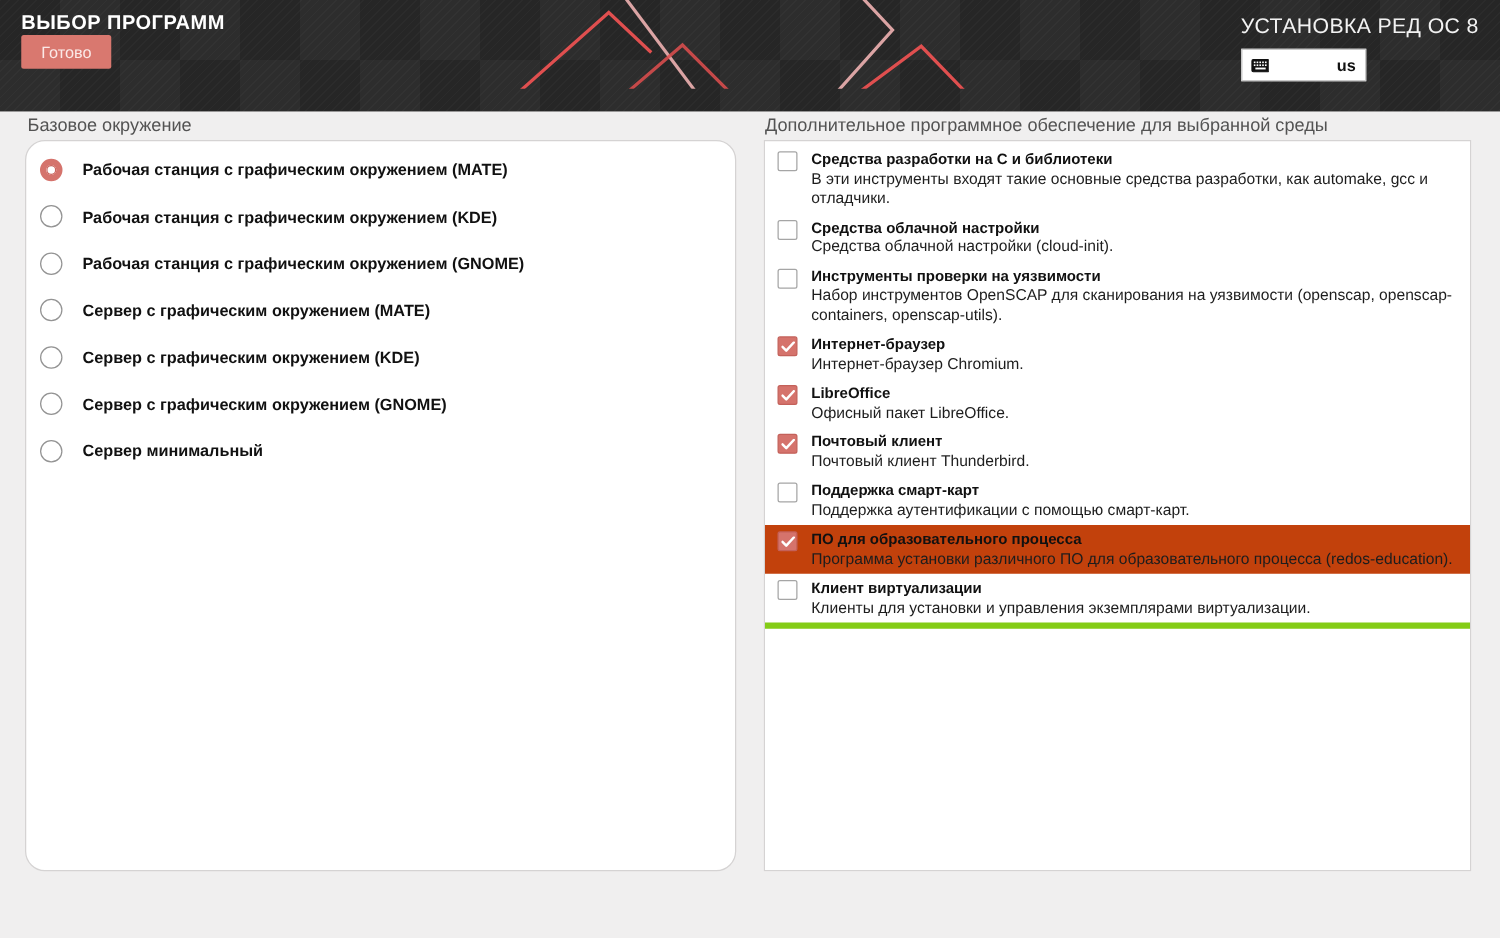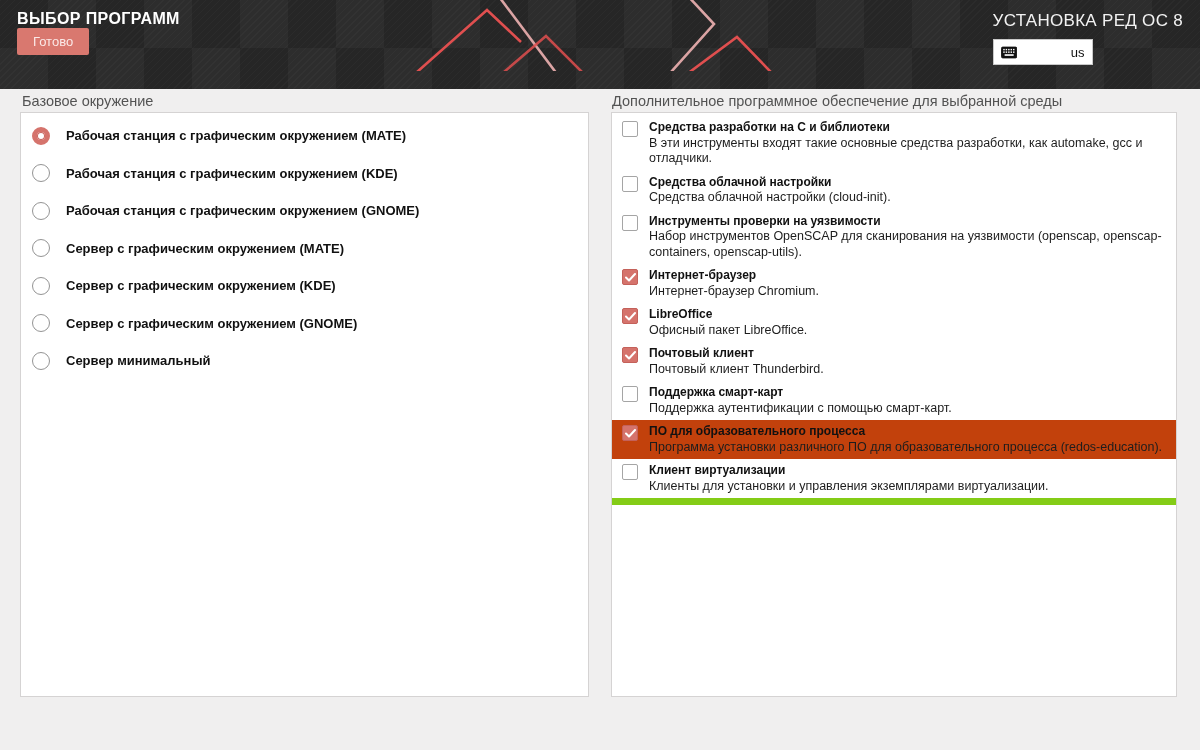--- a/index.html
+++ b/index.html
@@ -31,50 +31,50 @@
     padding:6px 16px; border-radius:2px; cursor:pointer;
   }
   .hdr-right { position:absolute; right:17px; top:11px; z-index:2; text-align:left; }
   .product-title { color:#f2f2f2; font-size:17px; font-weight:400; letter-spacing:0.3px; }
   .kbd-box {
     margin-top:8px; width:100px; height:26px;
     background:#ffffff; border:1px solid #c9c9c9;
     display:flex; align-items:center; gap:6px; padding:0 7px;
     cursor:pointer;
   }
-  .kbd-box span { font-size:13px; font-weight:normal; color:#111;margin-left:48px; }
+  .kbd-box span { font-size:13px; font-weight:bold; color:#111;margin-left:48px; }
   
   .main { position:absolute; left:0; top:71px; width:1200px; height:679px; }
   .sec-header { position:absolute; top:22px; font-size:14.5px; color:#535353; }
   .sec-header.left { left:22px; }
   .sec-header.right { left:612px; }
   .panel {
     position:absolute; top:41px; height:585px;
     background:#ffffff; border:1px solid #d5d3d3;
     overflow:hidden;
   }
-  .panel.left  { left:20px;  width:569px; }
+  .panel.left  { left:20px;  width:569px;border-radius:16px; }
   .panel.right { left:611px; width:566px; }
   
   .env-list { padding-top:4px; }
   .env-row { height:37.5px; display:flex; align-items:center; padding-left:11px; gap:16px; cursor:pointer; }
   .radio {
     width:18px; height:18px; border-radius:50%; flex:0 0 auto;
     background:#fff; border:1px solid #949494;
   }
   .radio.sel {
     border:5px solid #d5736c;
     box-shadow:0 0 0 1px #c9645d inset, 0 0 0 0 transparent;
   }
   .env-label { font-size:13px; font-weight:bold; color:#111; }
   
   .addon-list { padding-top:3px; }
   .addon-row { display:flex; gap:11px; padding:4px 12px 4px 10px; cursor:pointer; }
   .addon-row.hl { background:#c2410c; }
-  .addon-row.last-sep { border-bottom:7px solid #84cc16; }
+  .addon-row.last-sep { border-bottom:5px solid #84cc16; }
   .cb {
     width:16px; height:16px; flex:0 0 auto; margin-top:1px;
     background:#fff; border:1px solid #a5a5a5; border-radius:2px;
     display:flex; align-items:center; justify-content:center;
   }
   .cb.checked { background:#d5736c; border-color:#c4615a; }
   .addon-title { font-size:12px; font-weight:bold; color:#111; line-height:15.5px; }
   .addon-desc  { font-size:12.5px; color:#1d1d1d; line-height:15.5px; }
 </style>
 </head>

